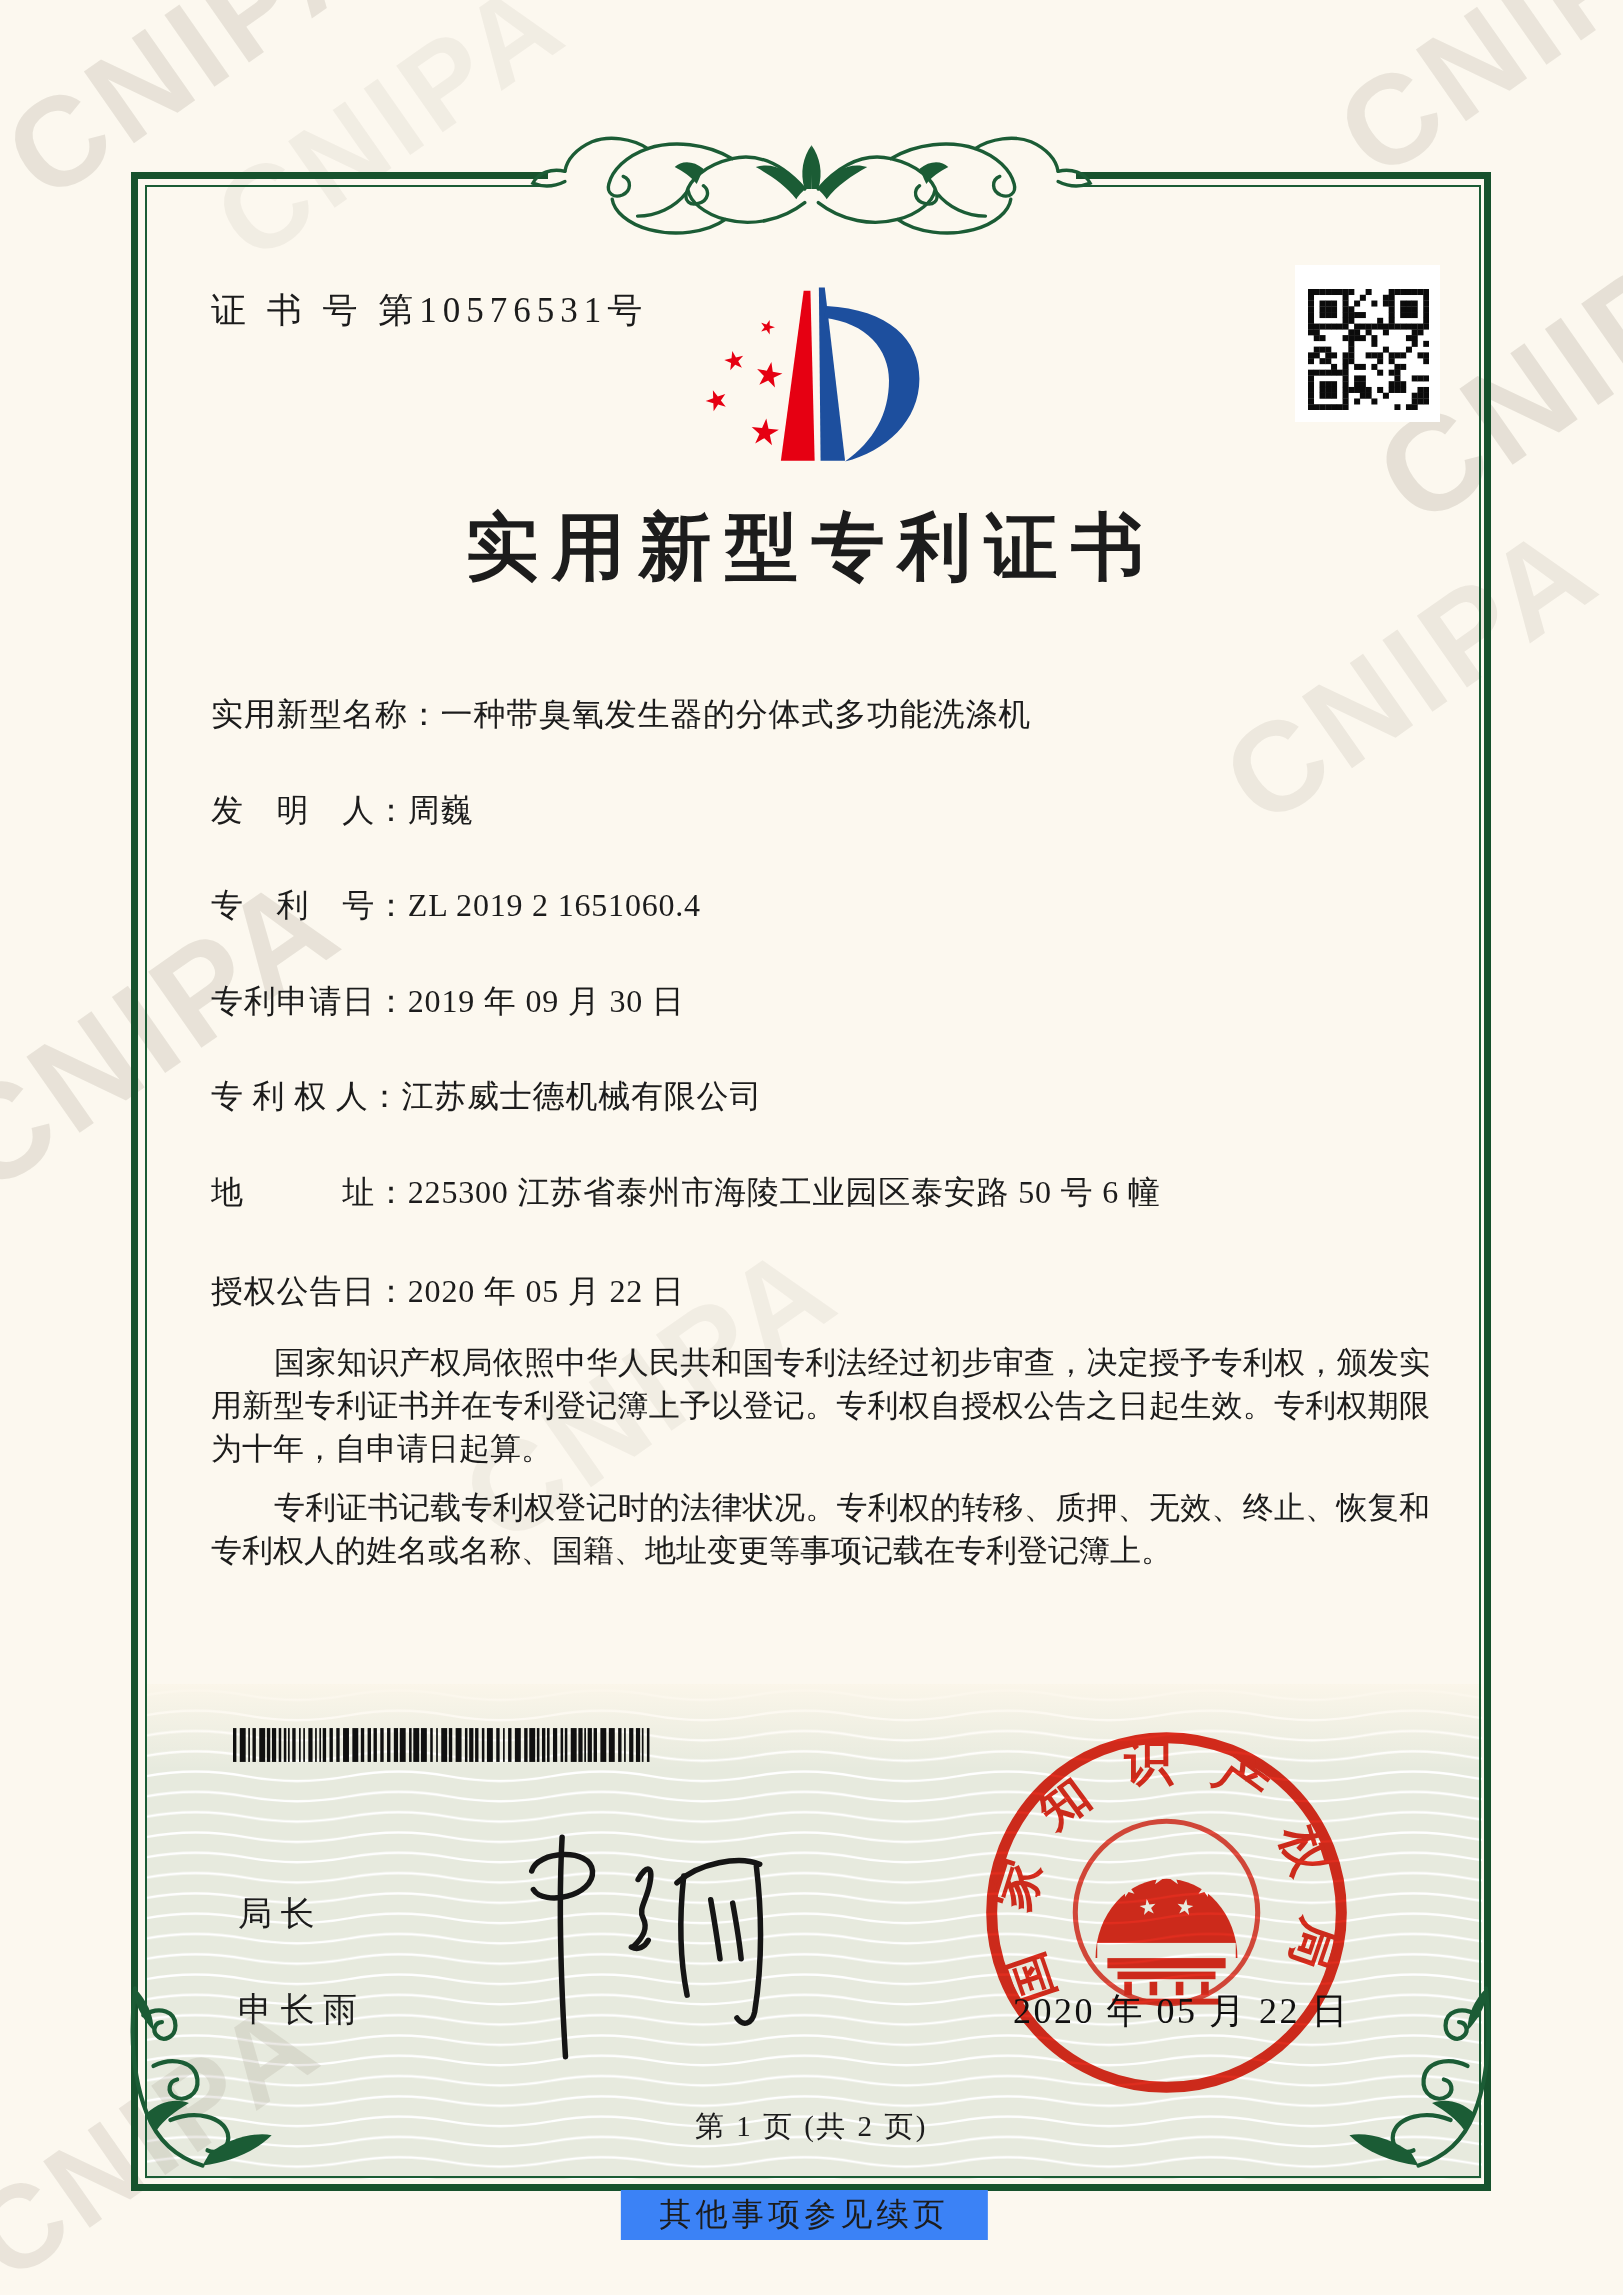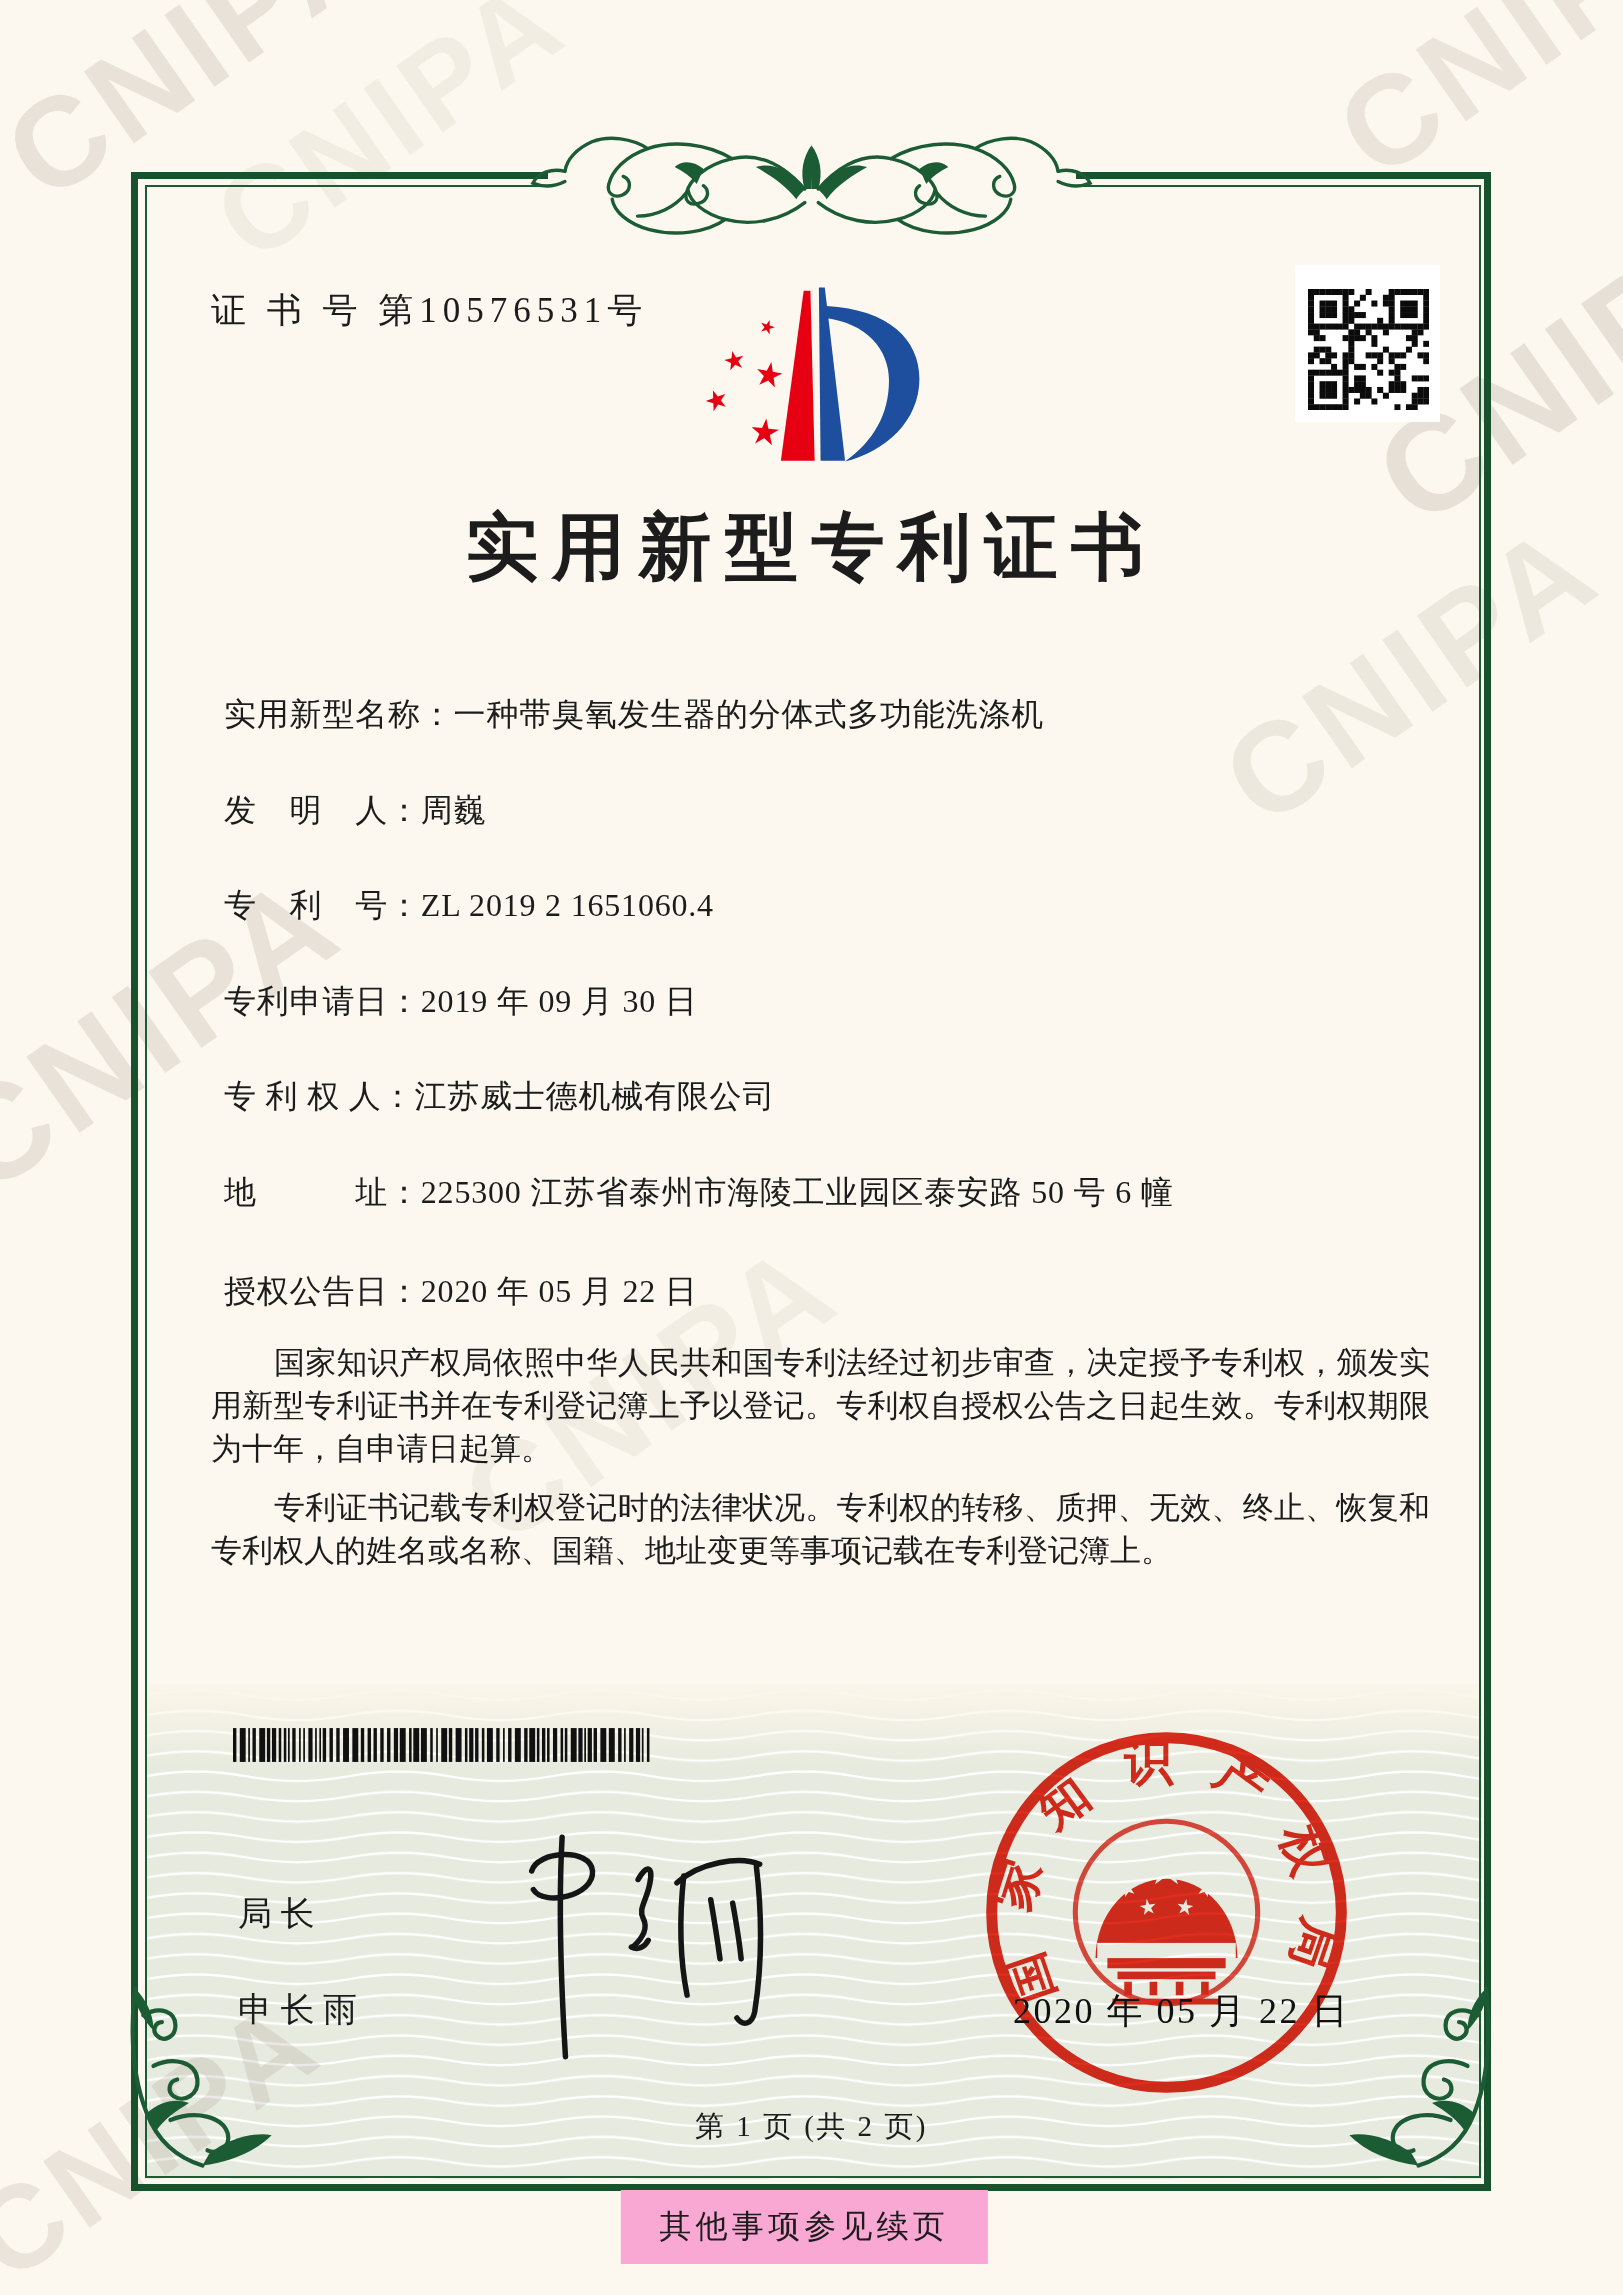--- a/index.html
+++ b/index.html
@@ -24,40 +24,40 @@
   #wave-fade{left:145px;top:1684px;width:1337px;height:85px;z-index:1;
     background:linear-gradient(#fbf6ea,rgba(251,246,234,0));}
   
   .cert-no{left:211px;top:287px;font-size:35px;letter-spacing:6px;z-index:4;}
   #cnipa-logo{left:693px;top:272px;z-index:4;}
   #qr-box{left:1295px;top:265px;width:145px;height:157px;background:#ffffff;z-index:4;}
   #qr-svg{position:absolute;left:12.7px;top:24px;}
   .doc-title{left:0;top:499px;width:1623px;text-align:center;font-size:73px;font-weight:bold;
     letter-spacing:13.5px;z-index:4;}
   
-  .field-row{left:224px;width:1234px;font-size:32px;z-index:4;white-space:nowrap;}
+  .field-row{left:211px;width:1234px;font-size:32px;z-index:4;white-space:nowrap;}
   .field-label{letter-spacing:0.8px;}
   .field-value{letter-spacing:0.8px;}
   .grant-no-block{position:absolute;left:634px;top:0;}
   
   .body-text{left:211px;top:1341px;width:1219px;font-size:31px;line-height:43px;
     text-align:justify;z-index:4;}
   .body-text p{margin:0;text-indent:63px;}
   .body-text p + p{margin-top:16px;font-family:Liberation Serif, serif;}
   
   #barcode-svg{left:233px;top:1728px;z-index:4;}
   .director-title{left:238px;top:1891px;font-size:34px;letter-spacing:8.5px;z-index:4;}
   .director-name{left:238px;top:1987px;font-size:34px;letter-spacing:8.5px;z-index:4;}
   #signature-svg{left:503px;top:1822px;z-index:4;}
   #seal-svg{left:979px;top:1725px;z-index:4;mix-blend-mode:multiply;opacity:.94;}
   .seal-date{left:1013px;top:1987px;font-size:36px;letter-spacing:2.5px;color:#101010;z-index:5;}
   .page-footer{left:0;top:2107px;width:1623px;text-align:center;font-size:29px;
     letter-spacing:2.5px;z-index:4;}
-  .continuation{left:50%;top:2190px;transform:translateX(-52%);background:#f9a8d4;
-    padding:15px 39px;font-size:32px;letter-spacing:4.2px;z-index:4;white-space:nowrap;}
+  .continuation{left:50%;top:2190px;transform:translateX(-52%);background:#3b82f6;
+    padding:3px 39px;font-size:32px;letter-spacing:4.2px;z-index:4;white-space:nowrap;}
   
   #top-ornament{left:507px;top:108px;z-index:4;}
   #orn-patch{left:548px;top:167px;width:528px;height:25px;background:#fcf8ef;z-index:3;}
   .corner{z-index:4;}
   #corner-left{left:123px;top:1985px;}
   #corner-right{left:1329px;top:1985px;}
 </style>
 </head>
 <body>
 

